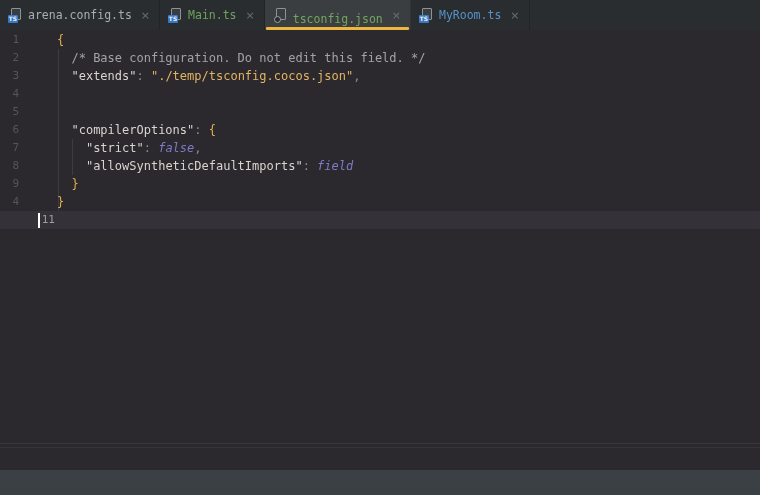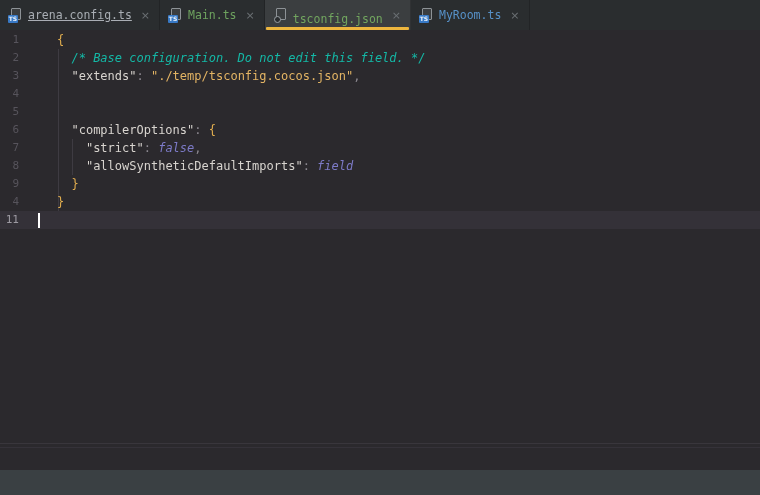--- a/index.html
+++ b/index.html
@@ -50,27 +50,27 @@
   .editor {
     position:absolute; top:30px; left:0; right:0; height:440px;
     background:#2b292d; padding-top:1px; overflow:hidden;
   }
   .line { position:relative; display:flex; height:18px; line-height:18px; font-size:12px; }
   .line.current { background:#343138; }
   .ln {
     flex:0 0 19px; text-align:right; color:#57545c; font-size:11px;
     user-select:none;
   }
-  .line.current .ln { color:#9d9aa2; }
+  .line.current .ln { color:#9d9aa2;margin-left:36px; }
   .codecell { position:relative; padding-left:38px; white-space:pre; }
   .s-brace   { color:#e2ae4f; }
   .s-string  { color:#e3b464; }
   .s-key     { color:#d8d4cf; }
   .s-punct   { color:#8c8890; }
-  .s-comment { color:#14b8a6; font-style:italic; }
+  .s-comment { color:#a3a3a3; }
   .s-const   { color:#7d7bc8; font-style:italic; }
 
   .caret {
     position:absolute; left:38px; top:1.5px; width:2px; height:15px; background:#ffffff;
   }
   .guide { position:absolute; width:1px; background:#3e3b42; }
   .guide-outer { left:58px; top:19px;  height:162px; }
   .guide-inner { left:72px; top:109px; height:36px;  }
 
   .editor-divider {
@@ -89,21 +89,21 @@
 <body>
 
 <div class="window">
 
   <div class="tabbar" id="tabbar">
       <div class="tab">
         <span class="ficon">
           <span class="page"></span>
           <span class="badge">TS</span>
         </span>
-        <span class="label" style="color: rgb(169, 174, 180); text-decoration: underline;">arena.config.ts</span>
+        <span class="label" style="color: rgb(169, 174, 180);">arena.config.ts</span>
         <span class="close">×</span>
       </div>
       <div class="tab">
         <span class="ficon">
           <span class="page"></span>
           <span class="badge">TS</span>
         </span>
         <span class="label" style="color: rgb(110, 163, 95);">Main.ts</span>
         <span class="close">×</span>
       </div>

